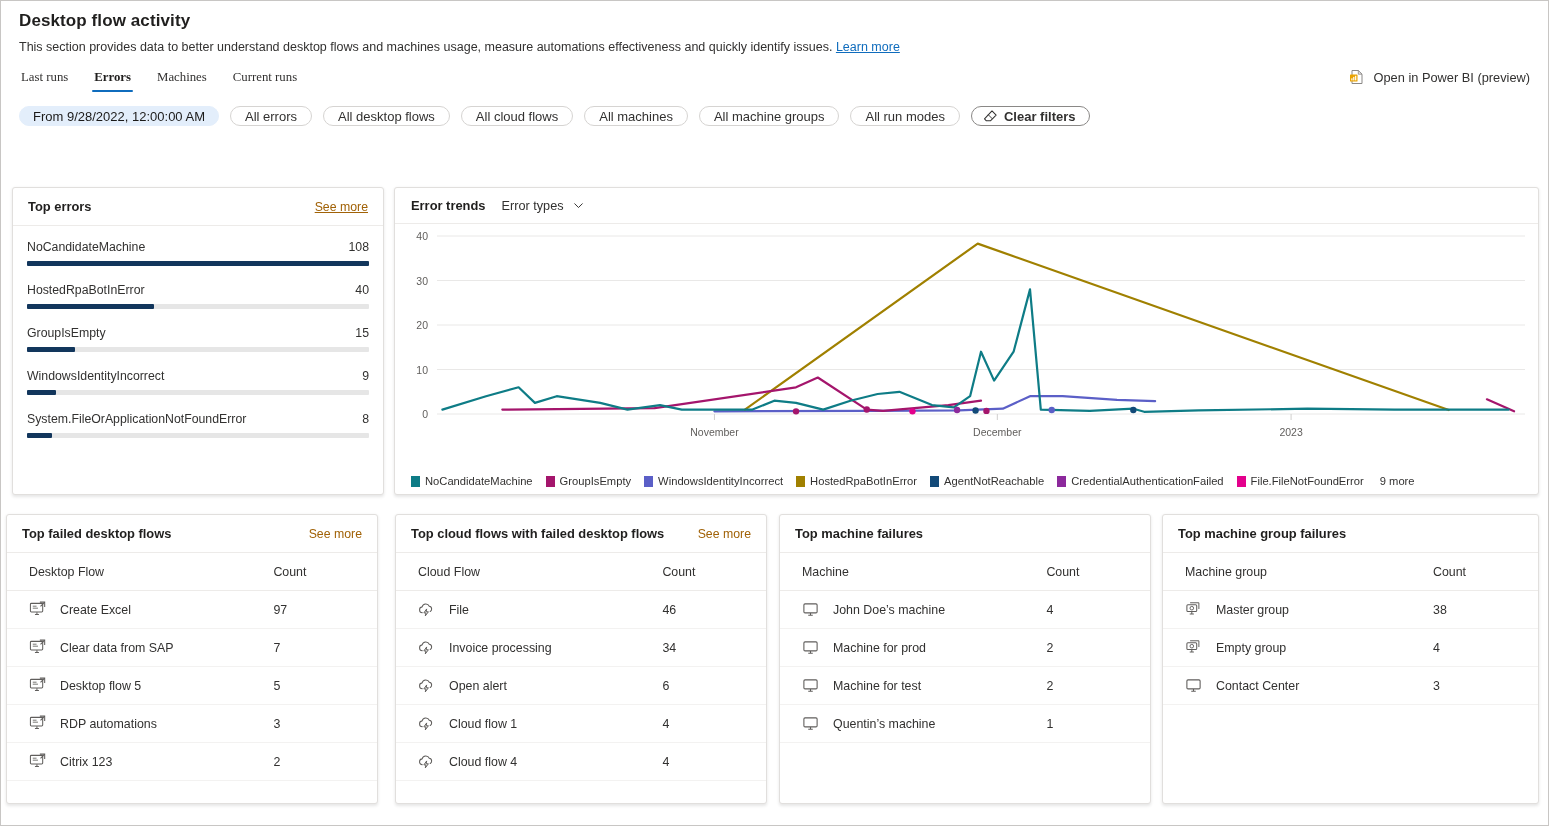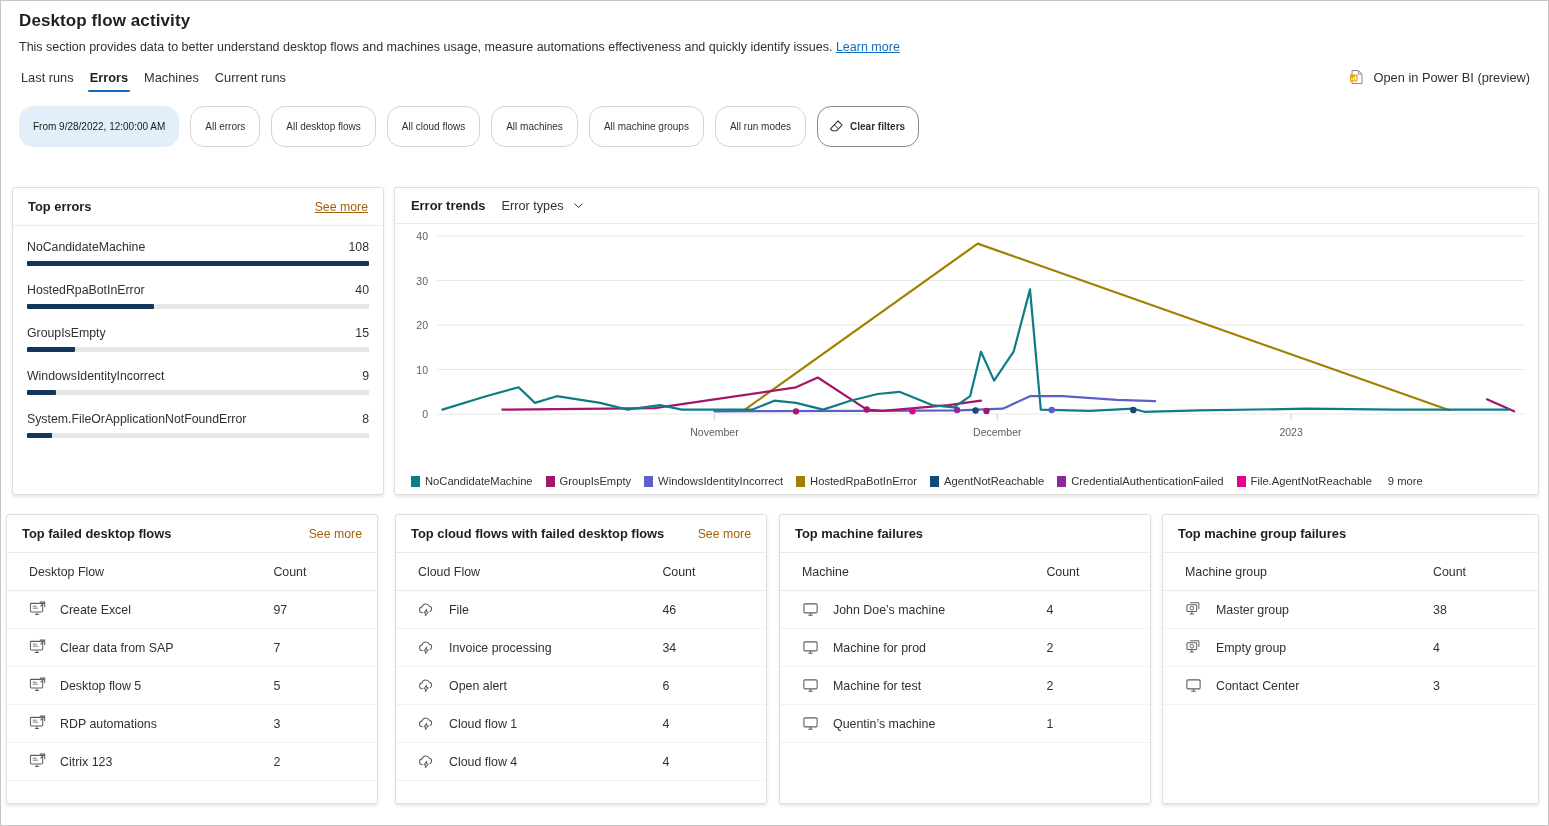--- a/index.html
+++ b/index.html
@@ -15,33 +15,33 @@
 
   
   .hdr { padding: 10px 18px 0 18px; }
   .hdr-title { font-size: 17px; font-weight: 600; color: #201f1e; letter-spacing: .1px; }
   .hdr-sub { font-size: 12.5px; color: #323130; margin-top: 9px; }
   .link { color: #0f6cbd; text-decoration: underline; cursor: pointer; }
 
   
   .tabrow { display: flex; align-items: flex-end; margin-top: 14px; padding: 0 18px;
             justify-content: space-between; }
-  .tabs { display: flex; gap: 12px; }
+  .tabs { display: flex; gap: 22px; font-family: Liberation Serif, serif; }
   .tab { font-size: 12.8px; color: #323130; padding: 2px 2px 7px 2px; position: relative; cursor: pointer; }
   .tab.sel { font-weight: 700; color: #201f1e; }
   .tab.sel::after { content: ""; position: absolute; left: 0; right: 0; bottom: 0;
                     height: 2.5px; background: #0f6cbd; border-radius: 2px; }
   .pbi { display: flex; align-items: center; gap: 9px; font-size: 12.8px; color: #323130;
          padding-bottom: 7px; cursor: pointer; }
 
   
   .filters { display: flex; align-items: center; gap: 11px; padding: 14px 18px 0 18px; }
-  .pill { height: 41px; border: 1px solid #d6d4d2; border-radius: 14px; background: #fff;
+  .pill { height: 20px; border: 1px solid #d6d4d2; border-radius: 14px; background: #fff;
           display: flex; align-items: center; gap: 6px; padding: 0 14px;
-          font-size: 10px; color: #323130; white-space: nowrap; cursor: pointer; text-align: center; }
+          font-size: 13px; color: #323130; white-space: nowrap; cursor: pointer; text-align: center; }
   .pill.date { background: #e3eefb; border-color: #e3eefb; color: #1b1a19; padding: 0 13px; }
   .pill.clear { border-color: #8a8886; padding: 0 13px 0 11px; font-weight: 600; }
 
   
   .card { background: #fff; border: 1px solid #e1dfdd; border-radius: 3px;
           box-shadow: 0 1.2px 3.2px rgba(0,0,0,.10); position: absolute; }
   .card-hd { height: 38px; display: flex; align-items: center; justify-content: space-between;
              padding: 0 15px; border-bottom: 1px solid #edebe9; }
   .card-title { font-size: 12.9px; font-weight: 700; color: #201f1e; }
   .seemore { font-size: 12.3px; color: #a16207; text-decoration: underline; cursor: pointer; }
@@ -265,21 +265,21 @@
         <div class="lg">
           <span class="sw" style="background:#124a78"></span>
           <span>AgentNotReachable</span>
         </div>
         <div class="lg">
           <span class="sw" style="background:#8c299c"></span>
           <span>CredentialAuthenticationFailed</span>
         </div>
         <div class="lg">
           <span class="sw" style="background:#e3008c"></span>
-          <span>File.AgentNotReachable</span>
+          <span>File.FileNotFoundError</span>
         </div>
         <span class="lg-more">9 more</span>
       </div>
   </div>
 
   <div class="card bcard" id="c-flows">
     <div class="card-hd">
       <span class="card-title">Top failed desktop flows</span>
       <span class="seemore nounder">See more</span>
     </div>

